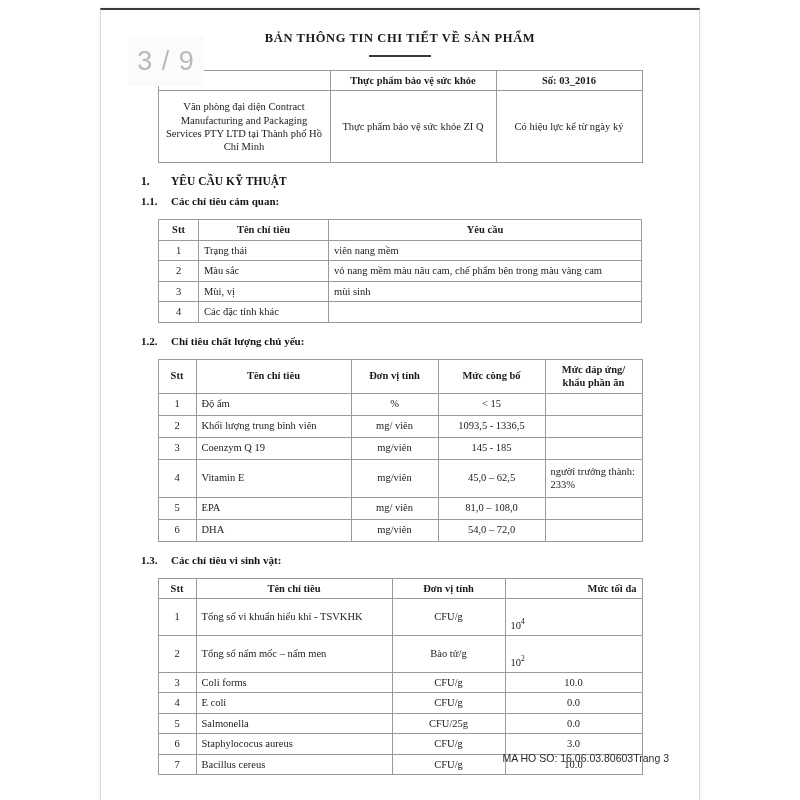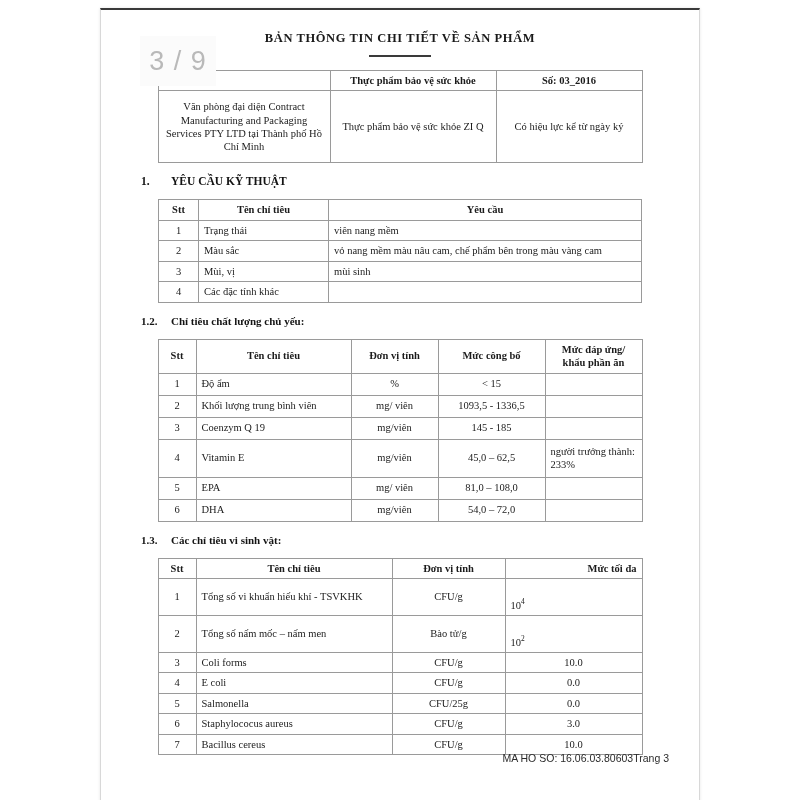--- a/index.html
+++ b/index.html
@@ -28,21 +28,21 @@
   }
   #page-body {
     position: absolute;
     left: 0; top: 0;
     width: 100%;
     padding: 9px 30px 0 30px;
   }
   
   #pagecounter {
     position: absolute;
-    left: 39px; top: 26px;
+    left: 27px; top: 26px;
     width: 76px; height: 50px;
     background: #fbfbfb;
     color: #b9b9b9;
     font-family: "Liberation Sans", sans-serif;
     font-size: 27px;
     line-height: 50px;
     text-align: center;
     letter-spacing: 1px;
     z-index: 5;
   }
@@ -163,20 +163,23 @@
           <td class="ctr">Thực phẩm bảo vệ sức khỏe ZI Q</td>
           <td class="ctr">Có hiệu lực kể từ ngày ký</td>
         </tr>
       </tbody>
         </table>
 
       <div class="sec-h1">
         <span class="num">1.</span><span>YÊU CẦU KỸ THUẬT</span>
       </div>
 
+      <div class="sec-h2">
+        <span class="num">1.1.</span><span>Các chỉ tiêu cảm quan:</span>
+      </div>
 
       <table class="doc outer" id="t11">
         <thead>
           <tr>
             <th class="ctr c-stt">Stt</th>
             <th class="ctr c-name">Tên chỉ tiêu</th>
             <th class="ctr">Yêu cầu</th>
           </tr>
         </thead>
         <tbody>

